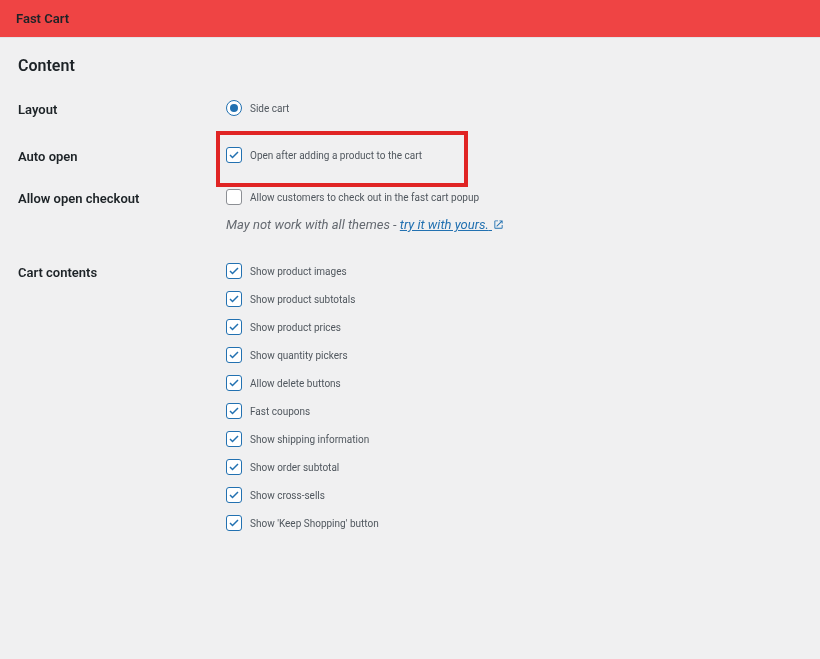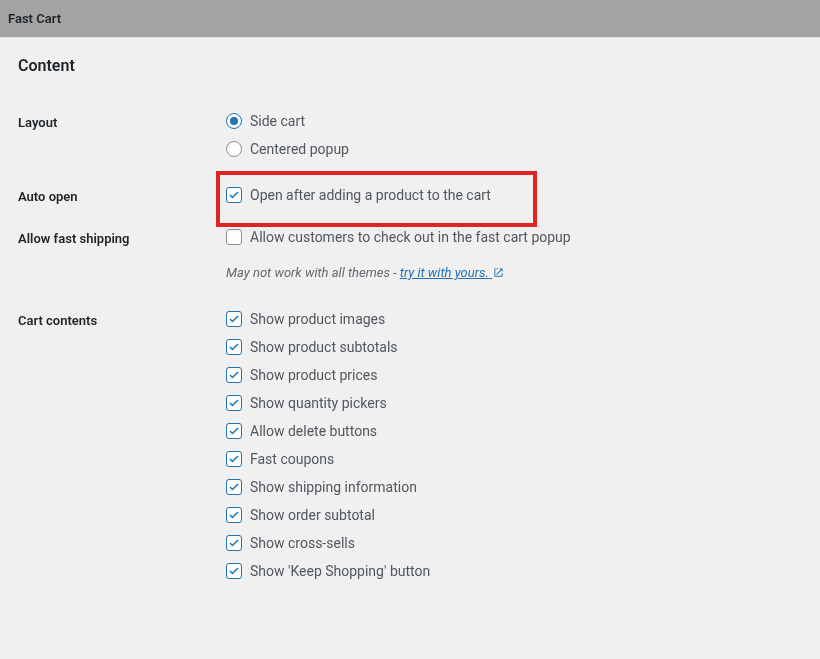--- a/index.html
+++ b/index.html
@@ -6,58 +6,58 @@
     body {
       font-family: -apple-system, BlinkMacSystemFont, "Segoe UI", Roboto, sans-serif;
       font-size: 13px;
       color: #3c434a;
       background: #f0f0f1;
       width: 820px;
       height: 659px;
       overflow: hidden;
     }
     .header {
-      background: #a3a3a3;
-      padding: 11px 8px;
+      background: #ef4444;
+      padding: 11px 16px;
       border-bottom: 1px solid #e2e4e7;
     }
     .header-title {
       font-weight: 600;
       color: #1d2327;
       font-size: 13px;
     }
     .content {
       padding: 18px 18px;
     }
     .section-title {
       font-size: 16px;
       font-weight: 600;
       color: #1d2327;
-      margin-bottom: 38px;
+      margin-bottom: 25px;
     }
     .row {
       display: flex;
       align-items: flex-start;
       margin-bottom: 30px;
     }
     .row-label {
       width: 208px;
       font-weight: 600;
       color: #1d2327;
       font-size: 13px;
       padding-top: 2px;
     }
     .row-controls {
       flex: 1;
     }
     .option {
       display: flex;
       align-items: center;
       margin-bottom: 12px;
-      font-size: 14px;
+      font-size: 10px;
       color: #50575e;
     }
     .option:last-child { margin-bottom: 0; }
     .radio {
       width: 16px;
       height: 16px;
       border-radius: 50%;
       border: 1px solid #8c8f94;
       background: #fff;
       margin-right: 8px;
@@ -98,21 +98,21 @@
     }
     .checkbox svg {
       display: none;
       width: 12px;
       height: 12px;
     }
     .help-text {
       font-style: italic;
       color: #646970;
       font-size: 13px;
-      margin-top: 20px;
+      margin-top: 12px;
     }
     .help-link {
       color: #2271b1;
       text-decoration: underline;
       cursor: pointer;
     }
     .external-icon {
       display: inline-block;
       vertical-align: -1px;
       margin-left: 1px;
@@ -135,45 +135,41 @@
 <div class="content">
   <h2 class="section-title">Content</h2>
 
   <div class="row">
     <div class="row-label">Layout</div>
     <div class="row-controls">
       <label class="option">
         <span class="radio selected"></span>
         <span>Side cart</span>
       </label>
-      <label class="option">
-        <span class="radio"></span>
-        <span>Centered popup</span>
-      </label>
     </div>
   </div>
 
   <div class="row autoopen">
     <div class="row-label">Auto open</div>
     <div class="row-controls">
       <div class="highlight-box">
         <label class="option" style="margin-bottom:0">
           <span class="checkbox checked">
             <svg viewBox="0 0 24 24">
                 <path fill="none" stroke="#2271b1" stroke-width="3" d="M4 12l5 5L20 6"></path>
               </svg>
           </span>
           <span>Open after adding a product to the cart</span>
         </label>
       </div>
     </div>
   </div>
 
   <div class="row">
-    <div class="row-label">Allow fast shipping</div>
+    <div class="row-label">Allow open checkout</div>
     <div class="row-controls">
       <label class="option">
         <span class="checkbox">
           
         </span>
         <span>Allow customers to check out in the fast cart popup</span>
       </label>
       <div class="help-text">
         <span>May not work with all themes - </span><a class="help-link"><span>try it with yours.</span> <span class="external-icon"><svg width="11" height="11" viewBox="0 0 24 24">
                 <path fill="#2271b1" d="M14 3v2h3.59L7.3 15.29l1.41 1.41L19 6.41V10h2V3h-7zM19 19H5V5h6V3H5a2 2 0 0 0-2 2v14a2 2 0 0 0 2 2h14a2 2 0 0 0 2-2v-6h-2v6z"></path>

